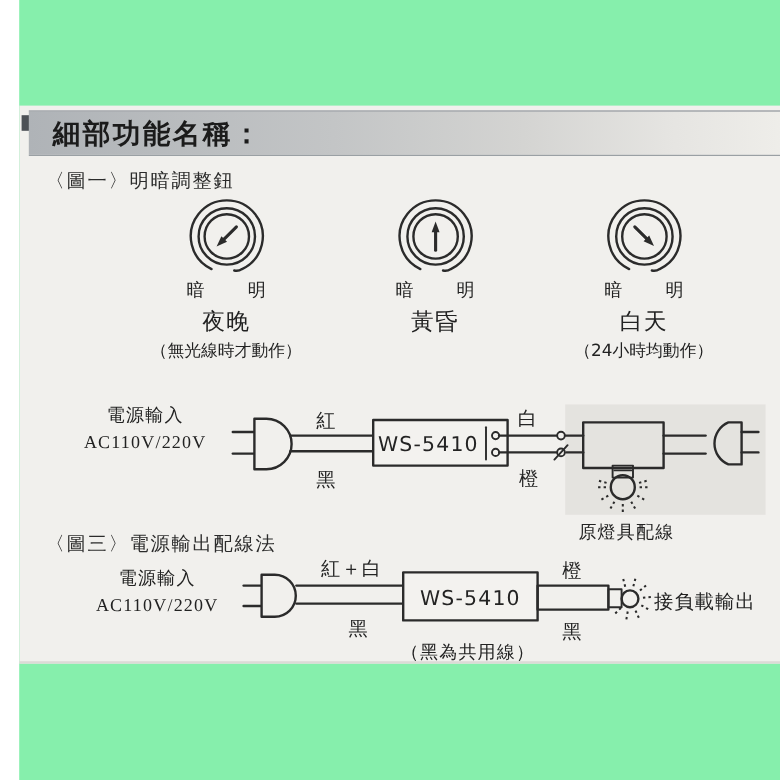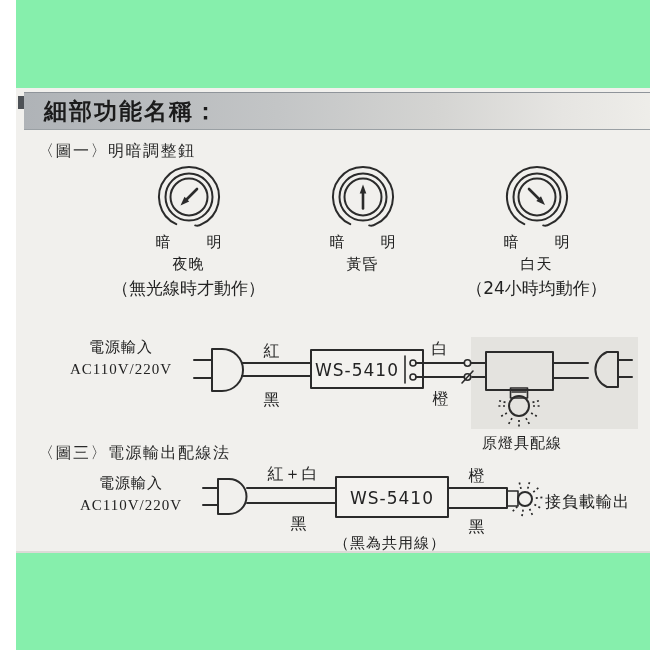--- a/index.html
+++ b/index.html
@@ -13,22 +13,22 @@
     display:flex; align-items:center; }
   .header-notch { position:absolute; left:2px; top:96px; width:9px; height:13px; background:#4d5156; }
   .header-title { font-size:23px; font-weight:bold; color:#1b1b1b; padding-left:20px; letter-spacing:2px; }
   .fig-title { position:absolute; font-size:16px; color:#2b2b2b; letter-spacing:1.5px; white-space:nowrap; }
   .fig1-title { left:22px; top:141px;text-align:right; }
   .fig2-title { left:22px; top:311px; }
   .fig3-title { left:22px; top:443px; }
   .dials-row { position:absolute; left:96px; top:163px; display:flex; gap:21px; }
   .dial-col { width:153px; display:flex; flex-direction:column; align-items:center; color:#222; }
   .dial-scale { width:66px; display:flex; justify-content:space-between; font-size:15px; margin-top:0px; }
-  .dial-name { font-size:15px; margin-top:3px; letter-spacing:1px;font-family:Liberation Serif, serif; }
-  .dial-caption { font-size:17px; margin-top:3px; white-space:nowrap; }
+  .dial-name { font-size:19px; margin-top:3px; letter-spacing:1px;font-family:Liberation Serif, serif; }
+  .dial-caption { font-size:14px; margin-top:3px; white-space:nowrap; }
   .power-label { position:absolute; text-align:center; font-size:15px; color:#222; line-height:1.45; letter-spacing:1px;font-family:Liberation Serif, serif; }
   .power-fig2 { left:40px; top:337px; width:130px; }
   .power-fig3 { left:50px; top:473px; width:130px; }
   .diagram { position:absolute; left:0; }
   .fig2-svg { top:325px; }
   .fig3-svg { top:455px; }
   svg .ln { stroke:#2b2b2b; stroke-width:2; fill:none; stroke-linecap:round; stroke-linejoin:round; }
   svg .thin { stroke-width:1.6; }
   svg .fillpaper { fill:#f1f0ed; }
   svg .fillbox { fill:#f3f2ef; }

